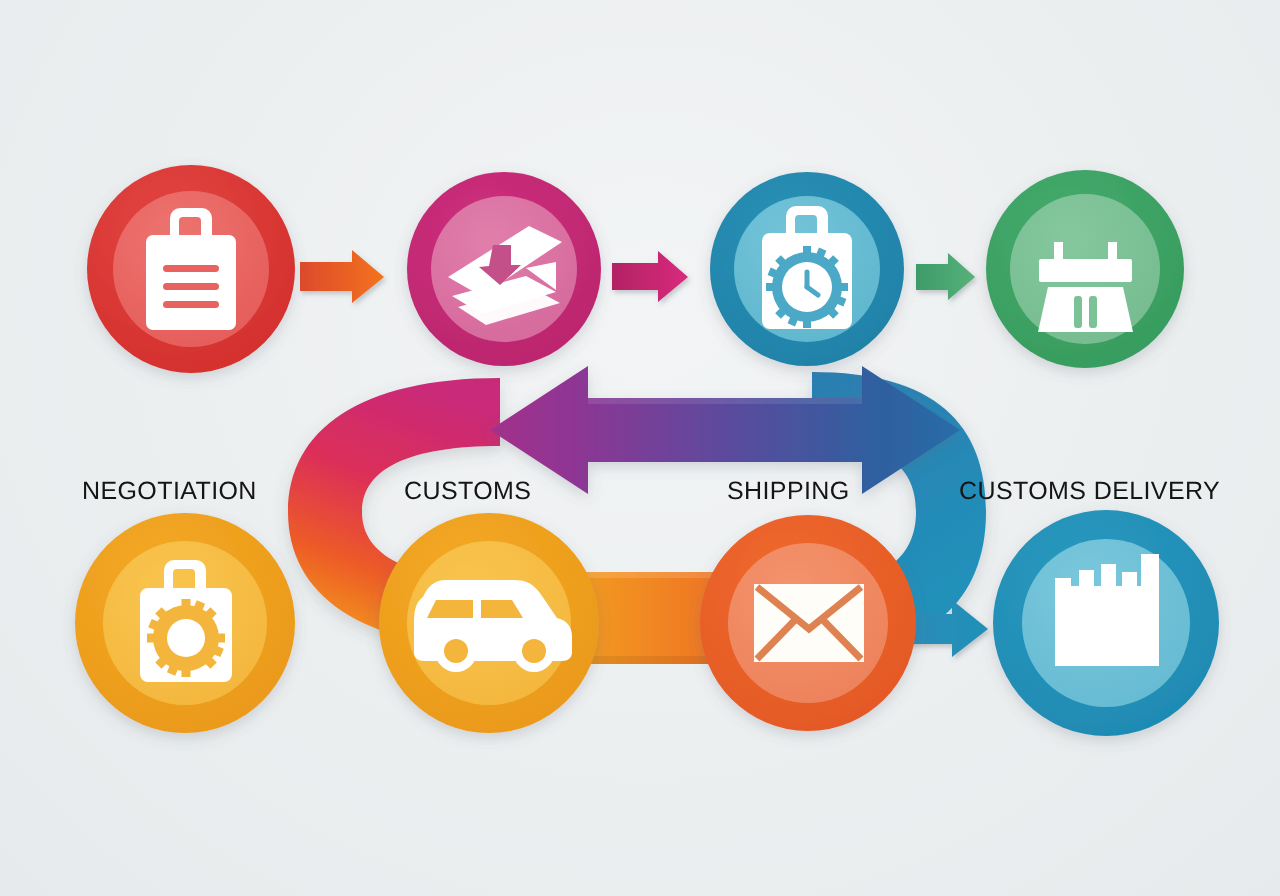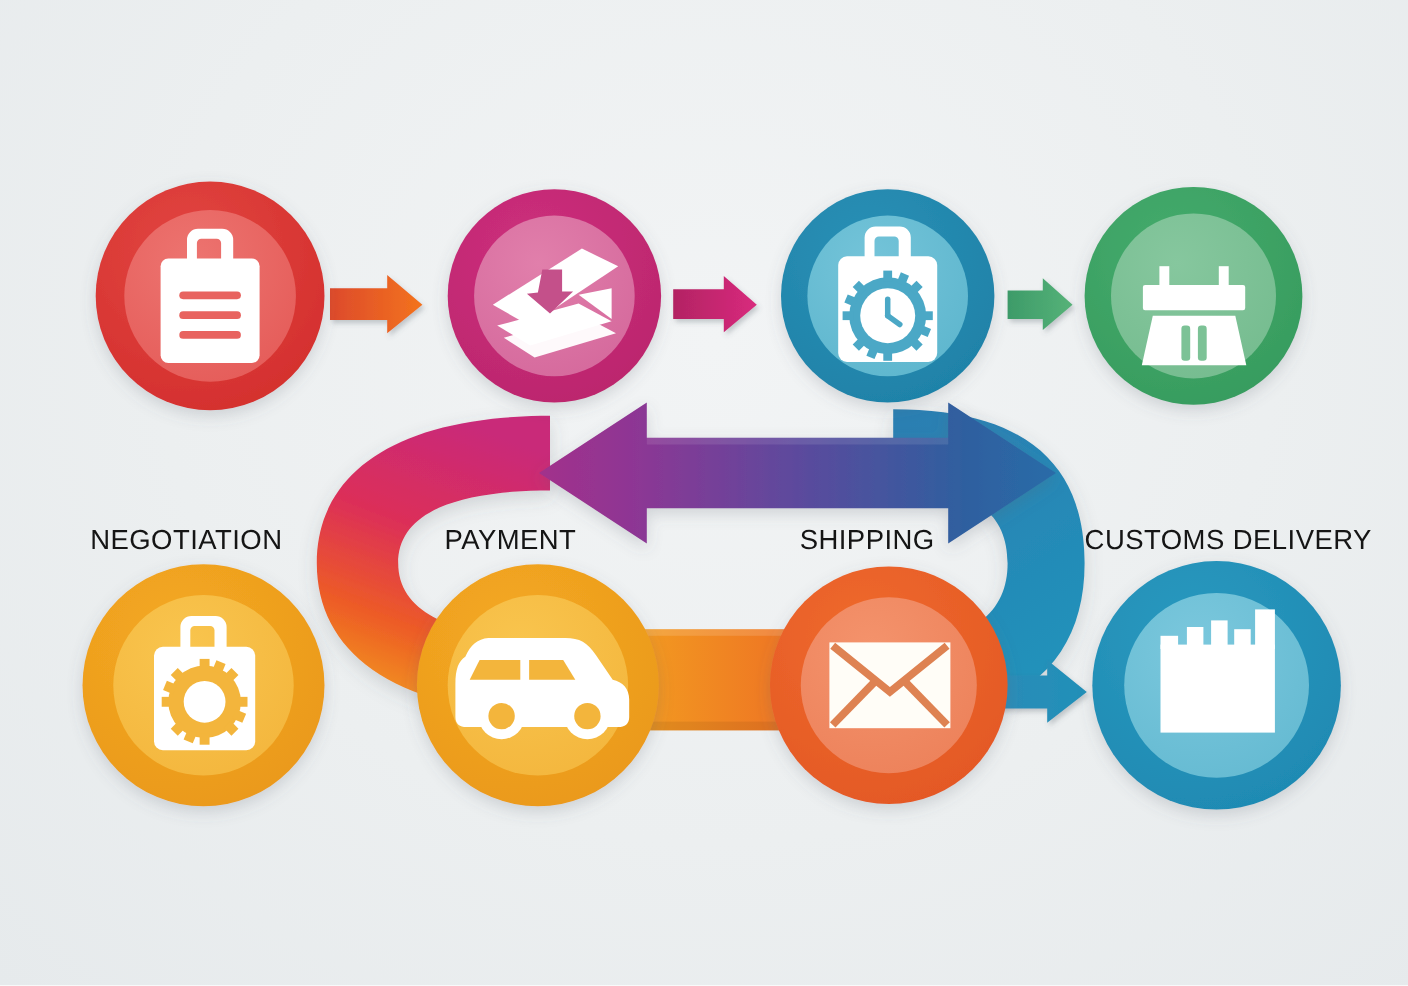--- a/index.html
+++ b/index.html
@@ -29,21 +29,21 @@
     font-size: 25px;
     font-weight: 400;
     letter-spacing: 0.4px;
     color: #151515;
     white-space: nowrap;
     text-rendering: geometricPrecision;
   }
   #label-negotiation { left: 82px;  top: 477px; }
   #label-payment     { left: 404px; top: 477px; }
   #label-shipping    { left: 711px; top: 477px; margin-left: 16px; }
-  #label-customs     { left: 986px; top: 477px; text-align: right; }
+  #label-customs     { left: 959px; top: 477px; text-align: right; }
 </style>
 </head>
 <body>
 
 <div id="canvas">
 
   <svg id="art" viewBox="0 0 1280 896" xmlns="http://www.w3.org/2000/svg">
     <defs>
       <linearGradient id="gArrow1" x1="0" y1="0" x2="1" y2="0">
         <stop offset="0%" stop-color="#dd4a2c"></stop>
@@ -351,17 +351,17 @@
         <rect x="1055" y="578" width="16" height="12"></rect>
         <rect x="1079" y="570" width="15" height="20"></rect>
         <rect x="1101" y="564" width="15" height="26"></rect>
         <rect x="1122" y="572" width="15" height="18"></rect>
         <rect x="1141" y="554" width="18" height="36"></rect>
       </g>
     </g>
   </svg>
 
   <div class="label" id="label-negotiation">NEGOTIATION</div>
-  <div class="label" id="label-payment">PAYMENT</div>
+  <div class="label" id="label-payment">CUSTOMS</div>
   <div class="label" id="label-shipping">SHIPPING</div>
   <div class="label" id="label-customs">CUSTOMS DELIVERY</div>
 
 </div>
 
 </body></html>

